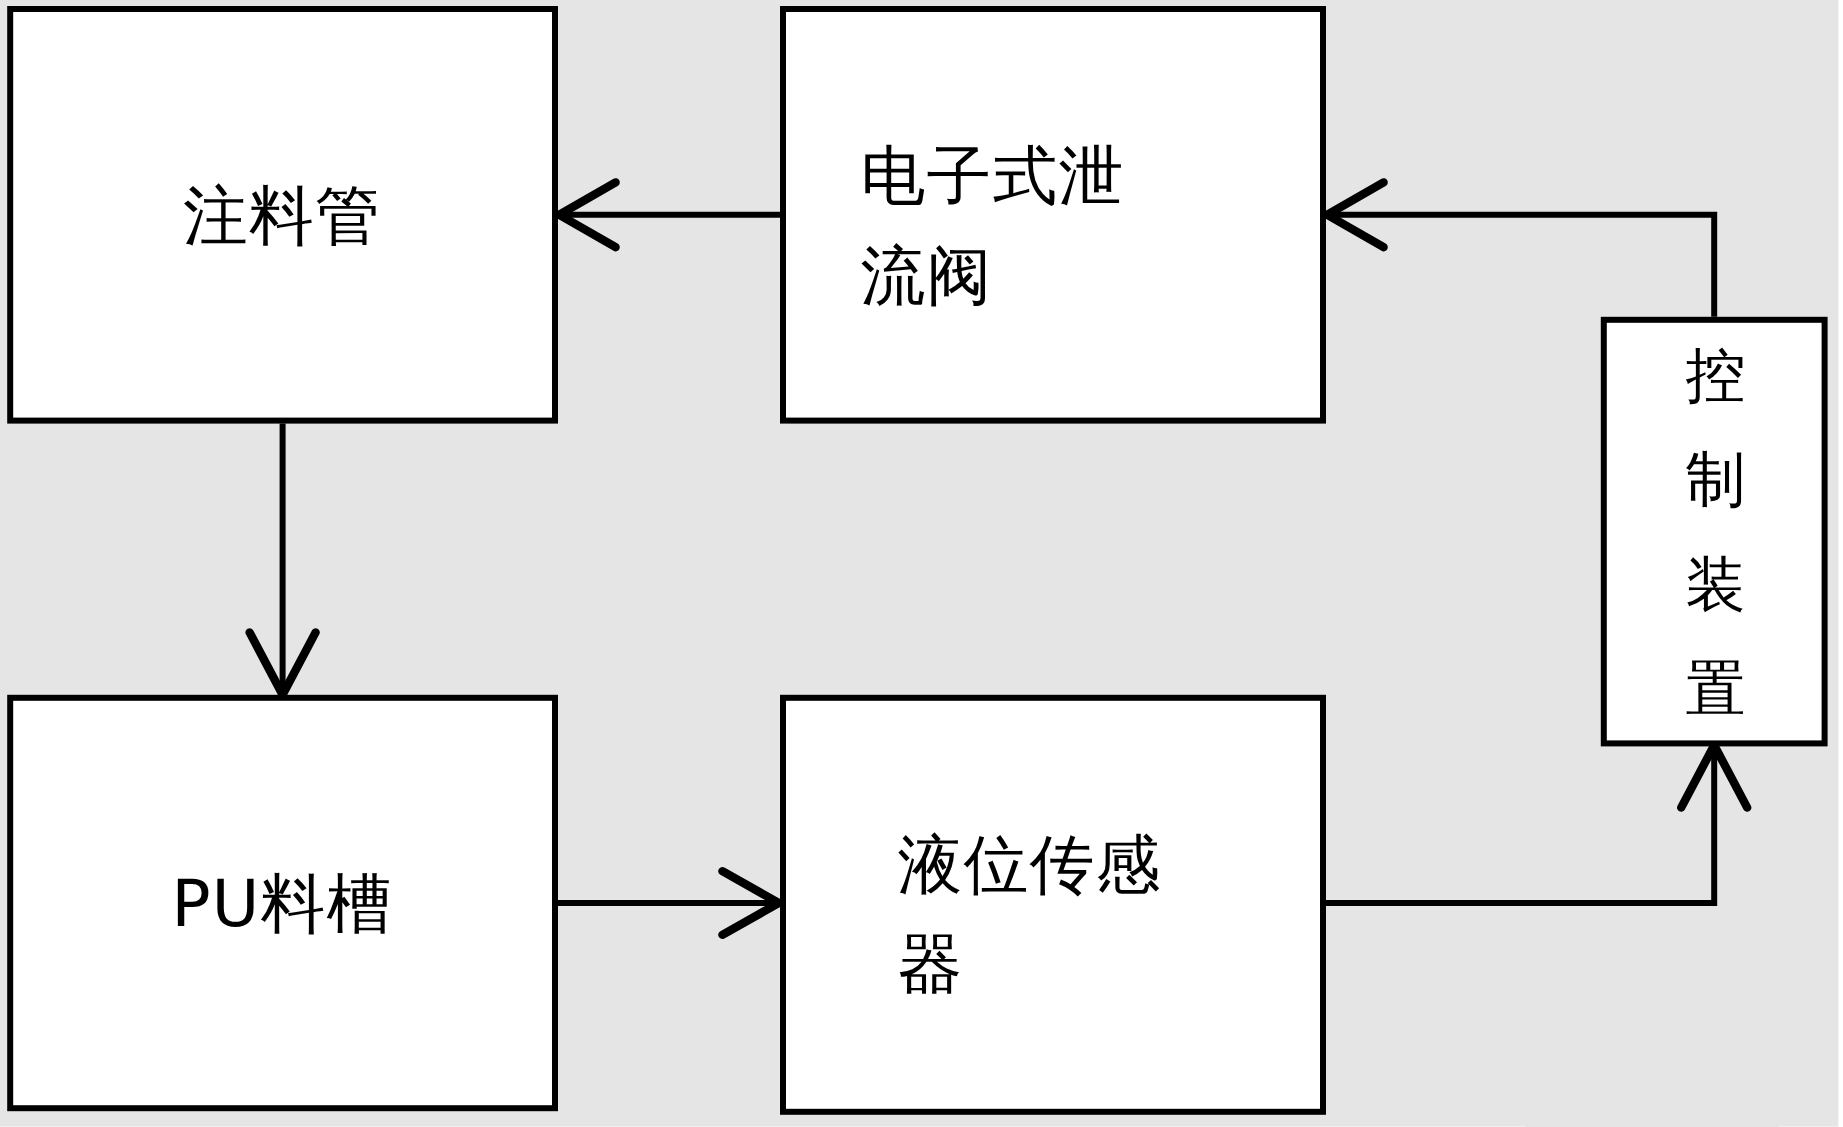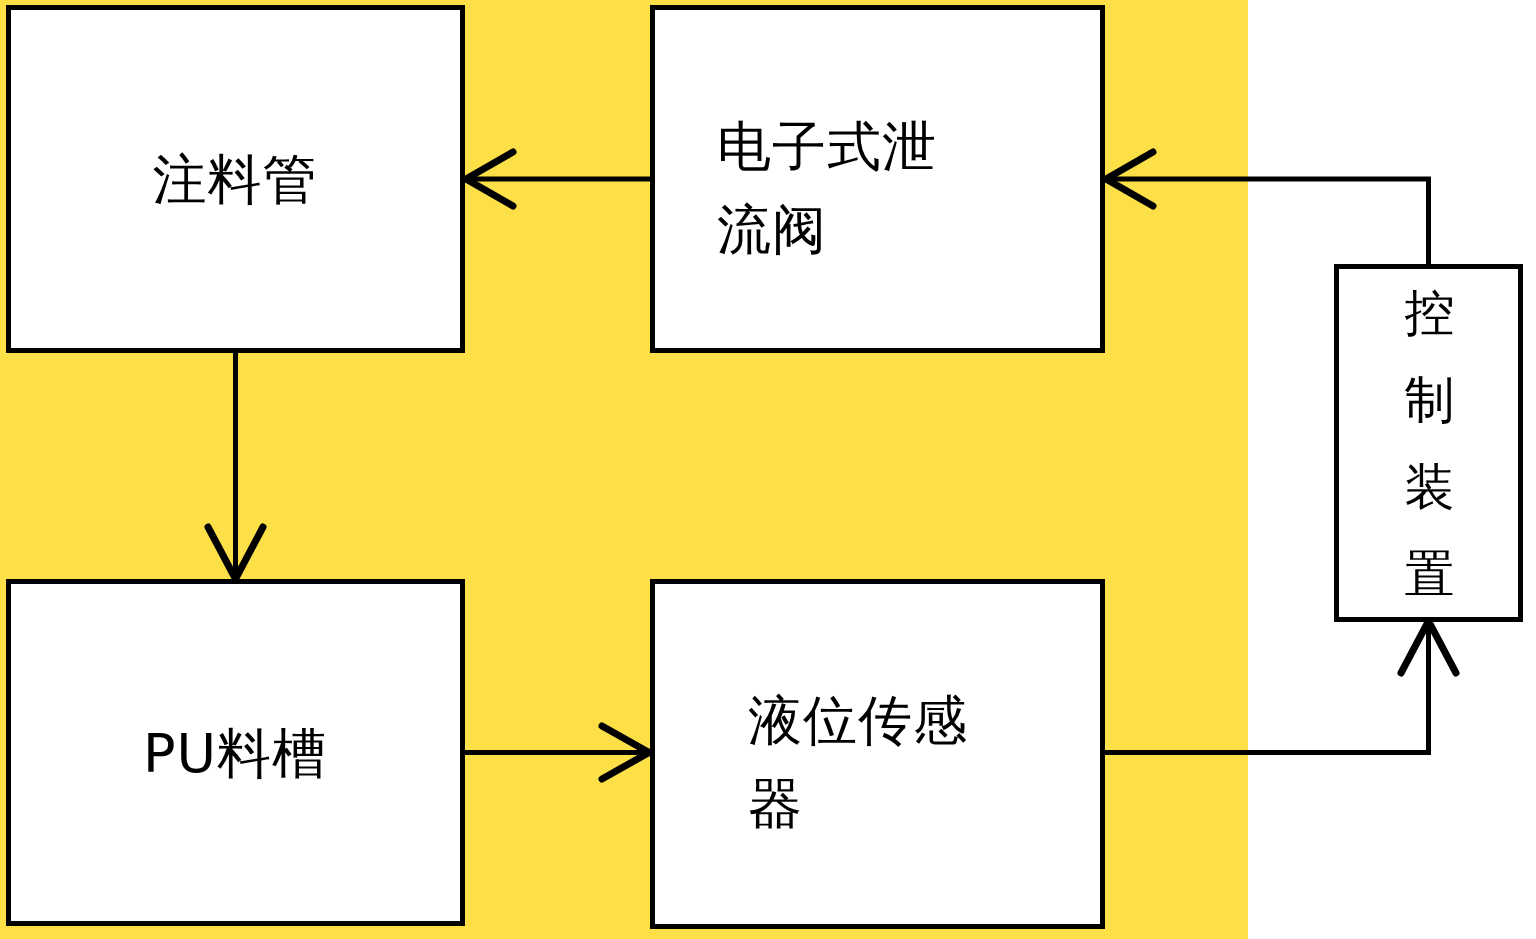--- a/index.html
+++ b/index.html
@@ -8,23 +8,23 @@
     background: #ffffff;
   }
   body {
     width: 1536px;
     height: 939px;
     overflow: hidden;
     font-family: "DejaVu Sans", sans-serif;
   }
   #diagram-root {
     position: relative;
-    width: 1248px;
+    width: 1532px;
     height: 939px;
-    background: #fde047;
+    background: #e5e5e5;
   }
   svg#flow-svg {
     display: block;
     width: 1536px;
     height: 939px;
   }
   .node-box {
     fill: #ffffff;
     stroke: #000000;
     stroke-width: 5;

